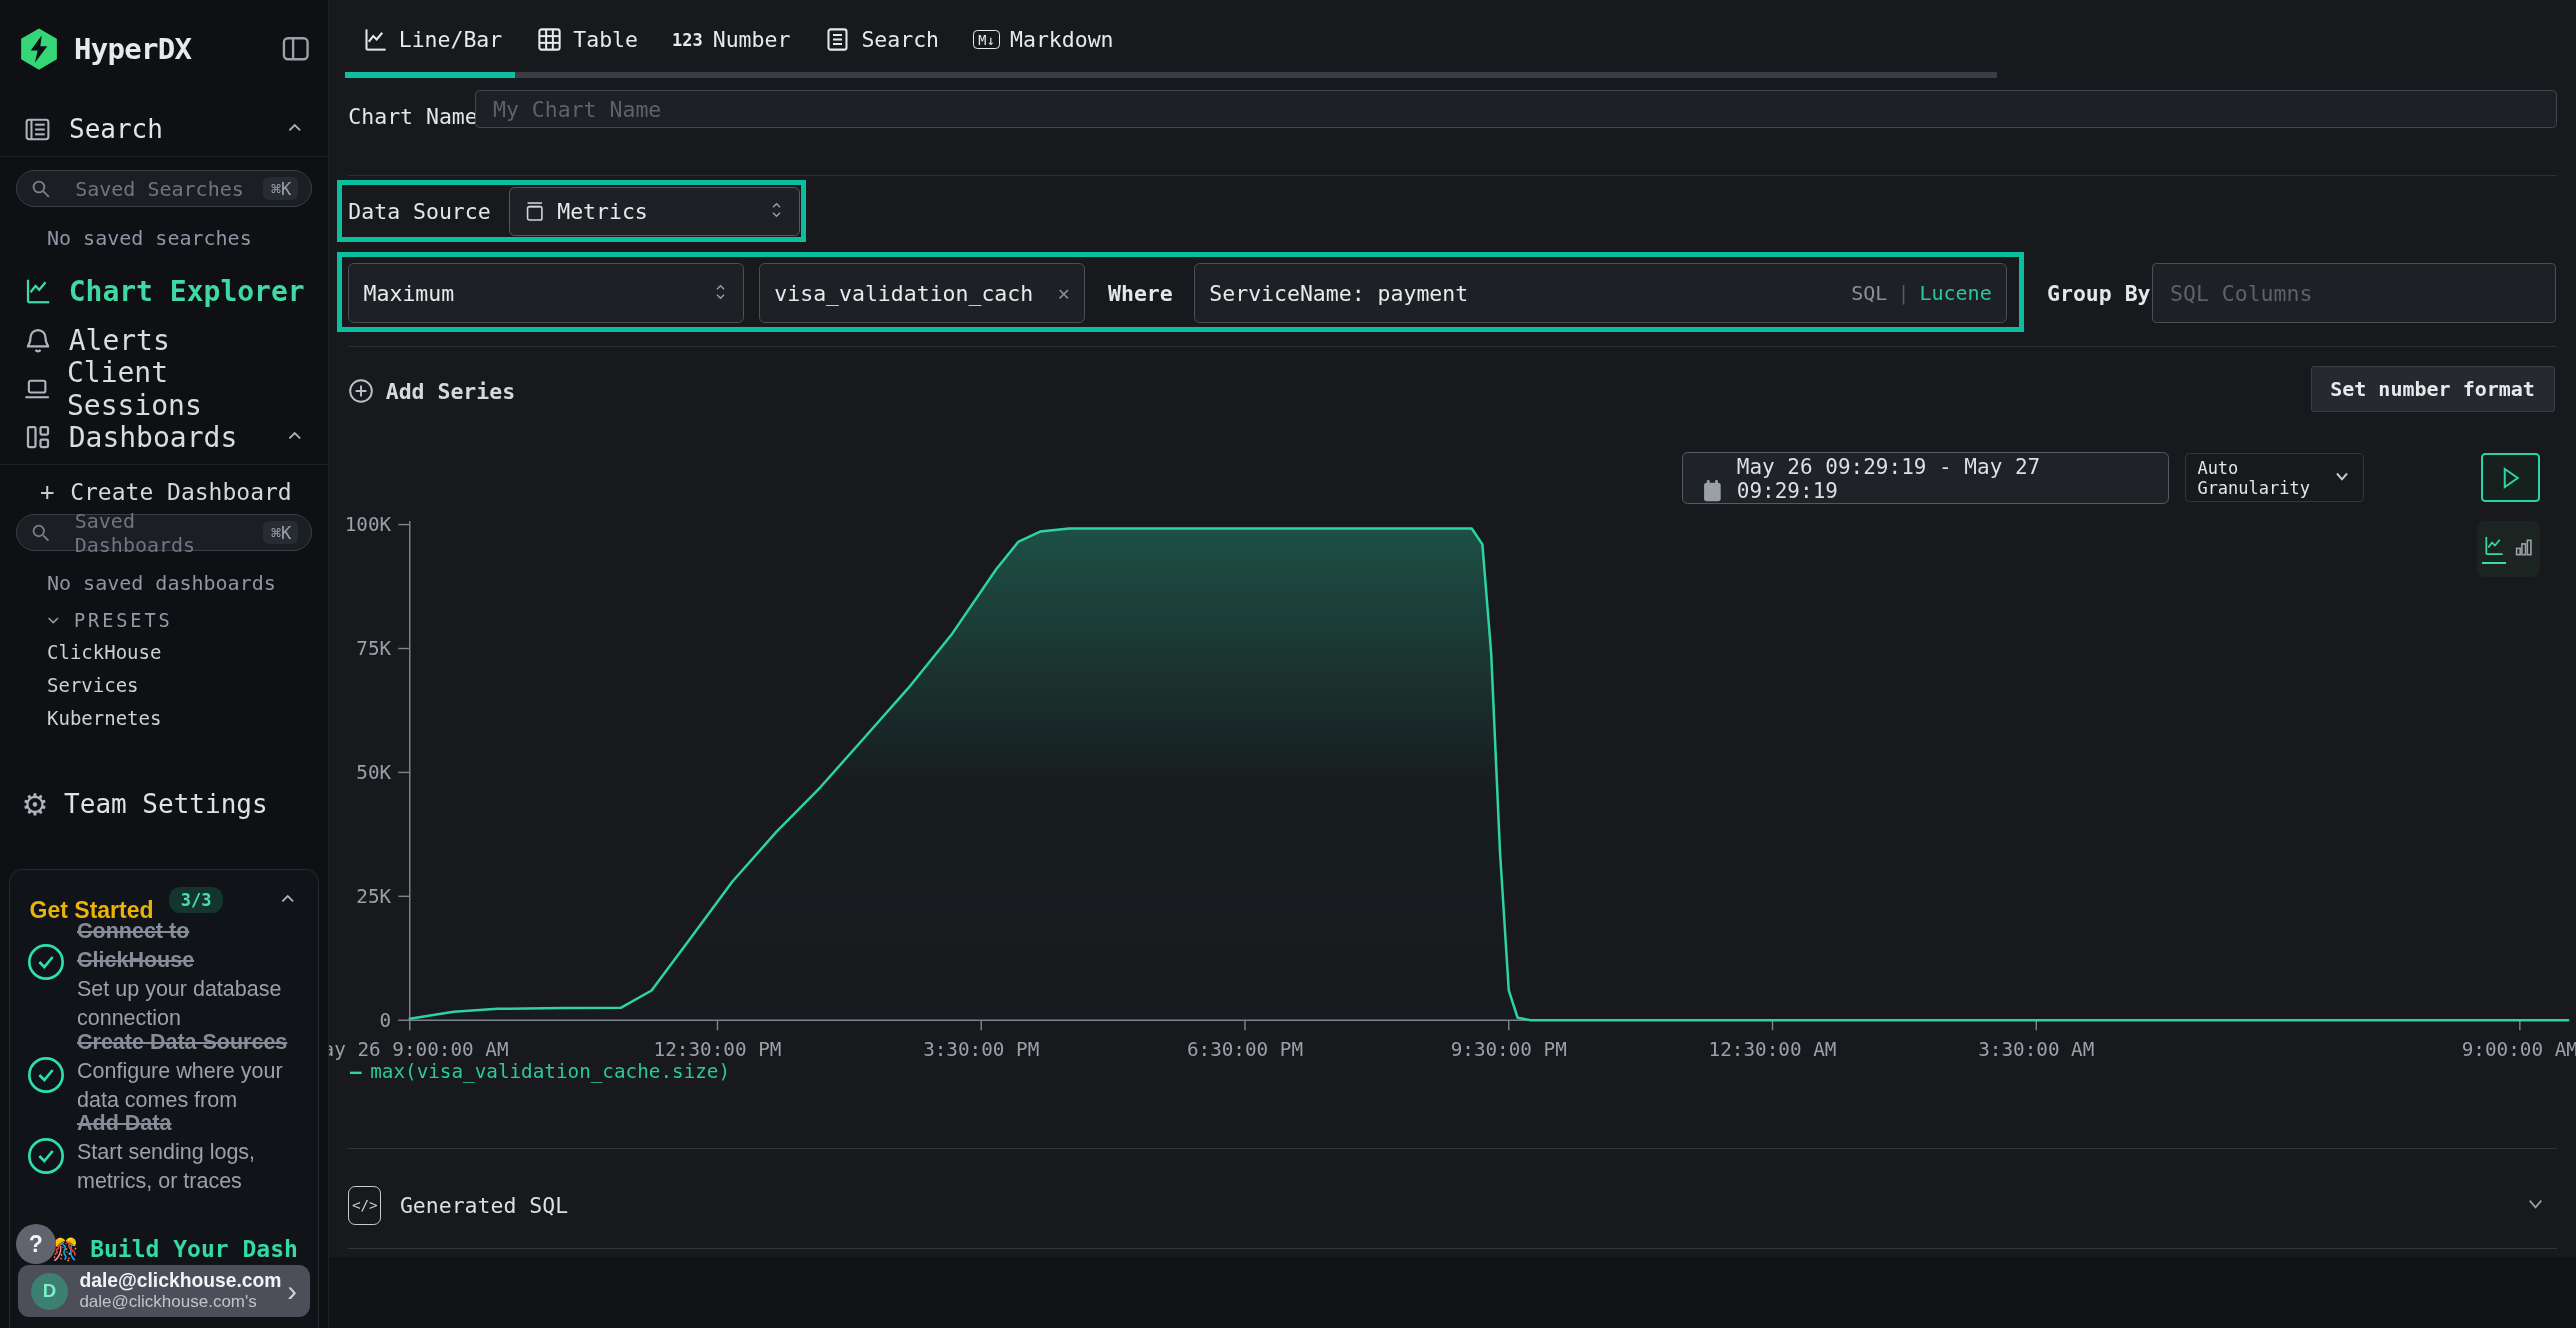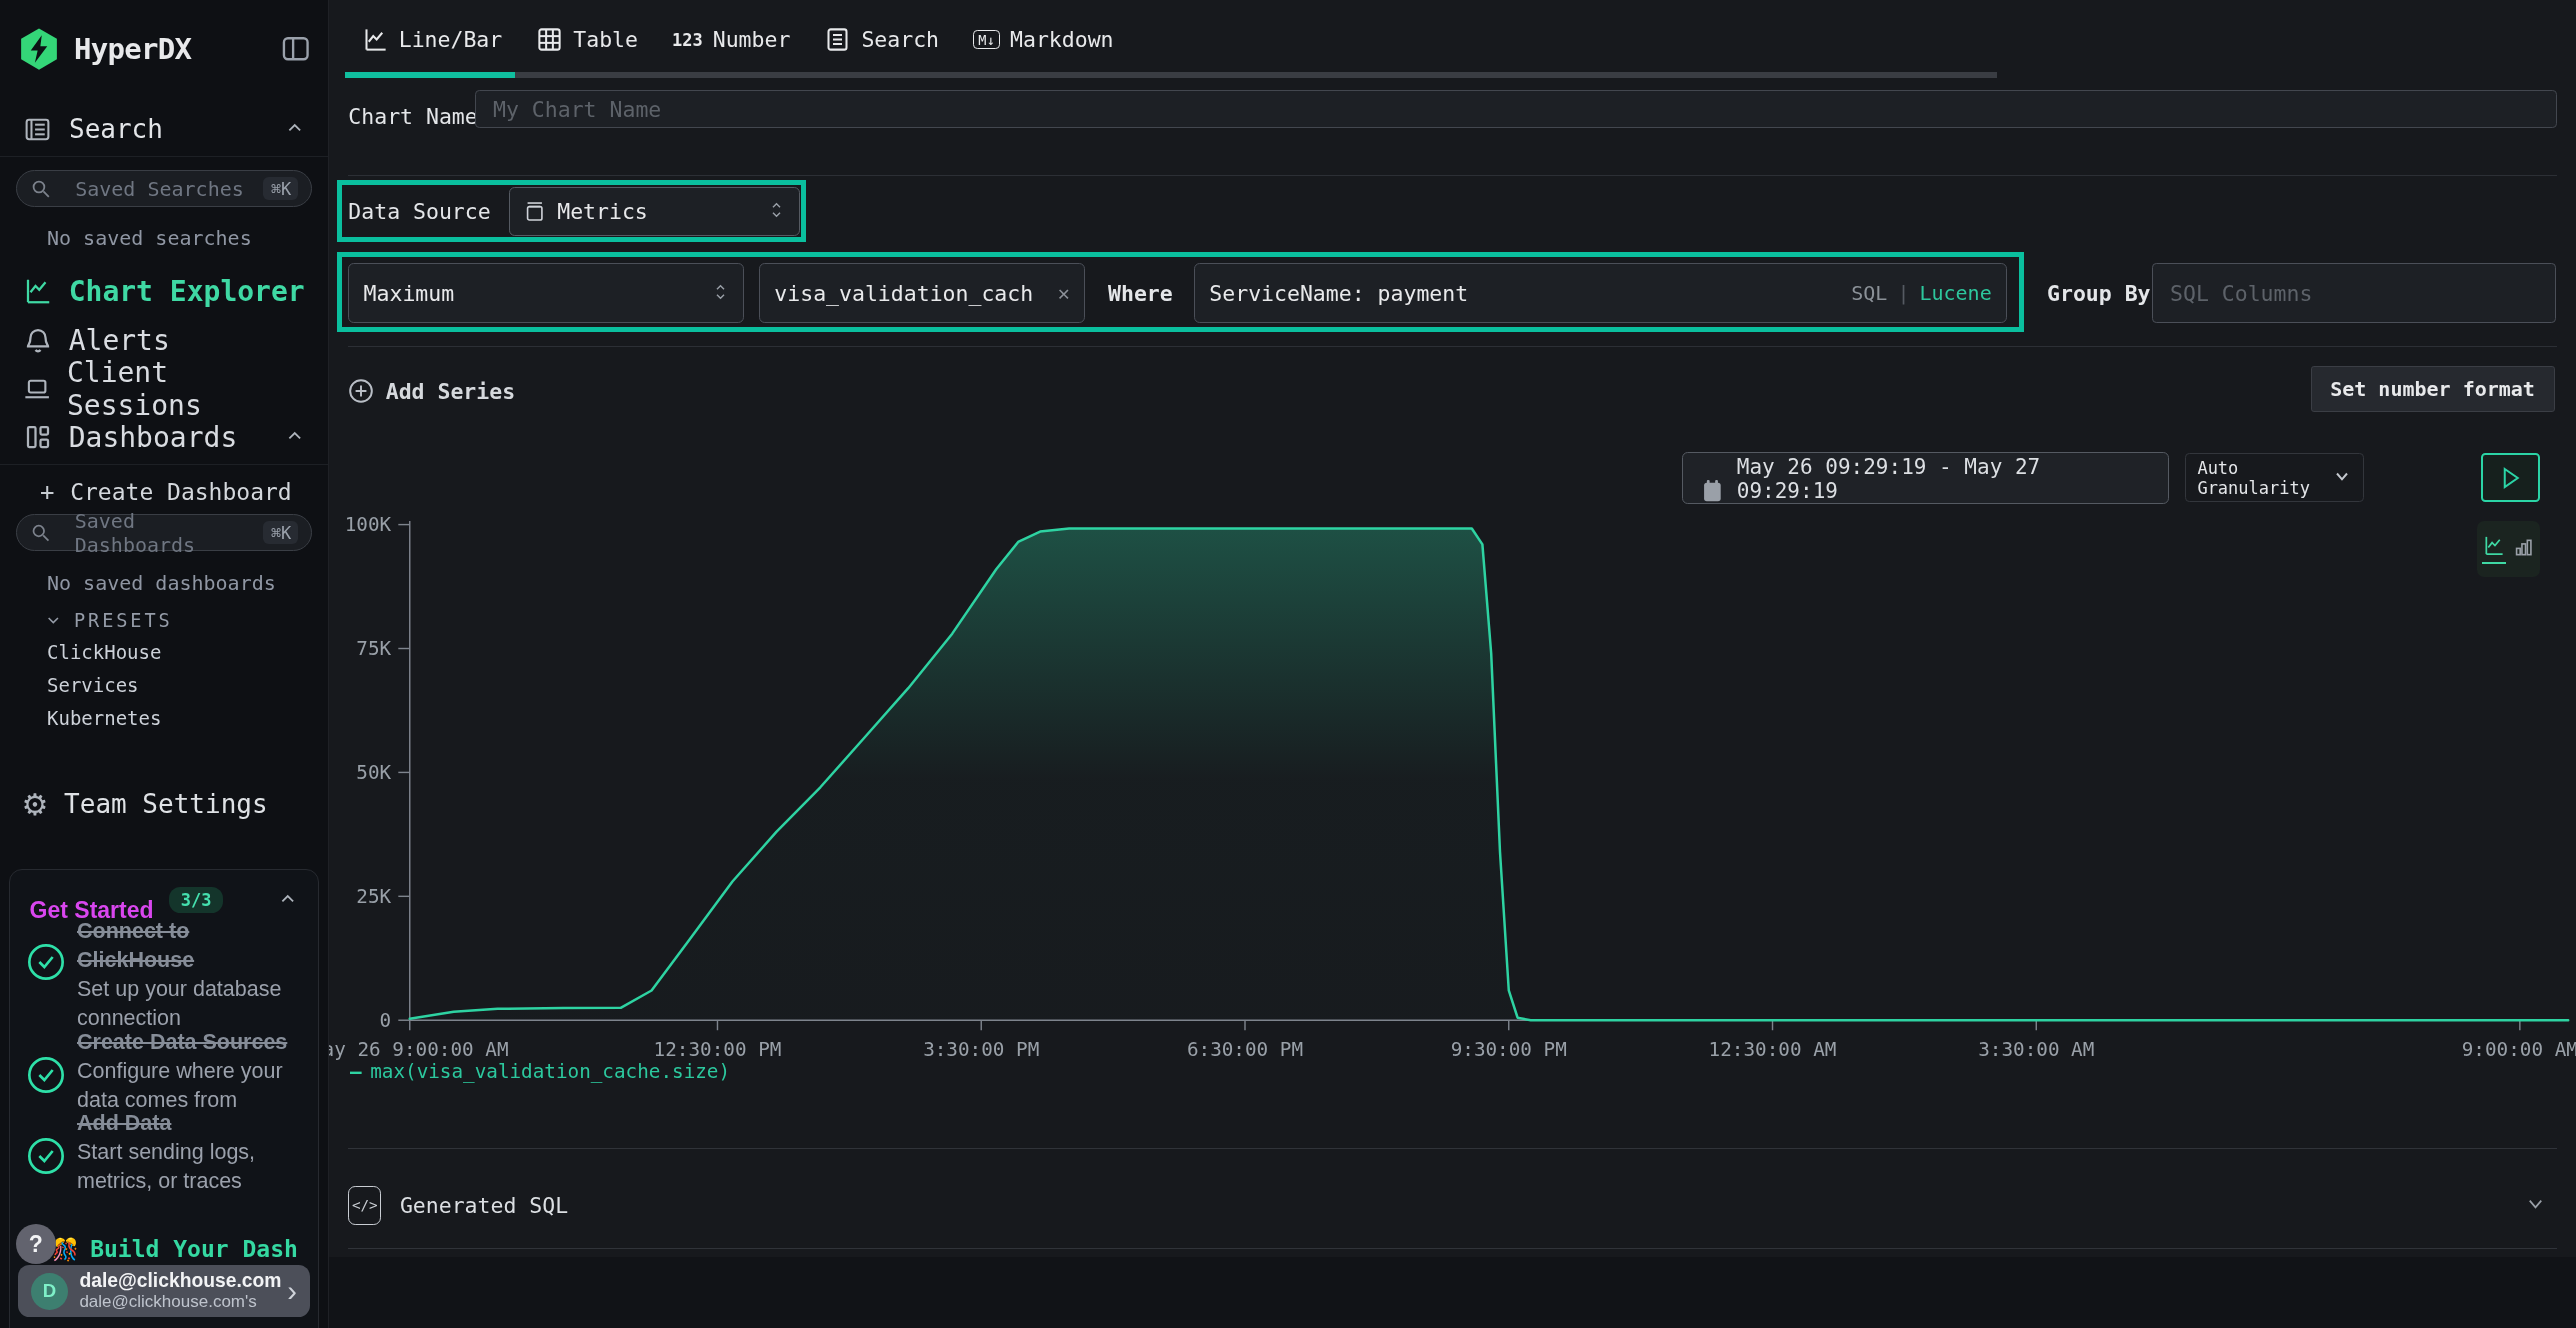--- a/index.html
+++ b/index.html
@@ -37,21 +37,21 @@
   .presets-row { position:absolute; left:44px; display:flex; align-items:center; color:#959ca8; cursor:pointer; }
   .presets-row .cap { font-size:18.6px; letter-spacing:2.9px; margin-left:11.4px; }
   .preset-item { position:absolute; left:47px; font-size:19px; color:#ccd1d8; cursor:pointer; }
 
   .team-settings { position:absolute; left:0; right:0; top:781px; height:46px; display:flex; align-items:center; padding:0 21.5px; font-size:26px; color:#dfe2e6; cursor:pointer; }
   .team-settings .gear { font-size:30px; color:#aeb4bc; margin-right:15.7px; font-family:"DejaVu Sans",sans-serif; }
 
   
   .gs-card { position:absolute; left:8.6px; right:8.6px; top:869px; height:487px; background:#101318; border:1.4px solid #272a30; border-radius:13px; }
   .gs-head { position:absolute; top:13px; left:20px; right:20px; height:34px; display:flex; align-items:center; }
-  .gs-title { font-size:23px; font-weight:bold; color:#d946ef;margin-top:21px; }
+  .gs-title { font-size:23px; font-weight:bold; color:#eab308;margin-top:21px; }
   .gs-badge { margin-left:15.7px; background:#14352b; color:#45e0ae; font-weight:bold; font-size:17px; border-radius:11.4px; padding:2.9px 11.4px; }
   .gs-chev { margin-left:auto; color:#aeb4bc; }
   .gs-item-check { position:absolute; left:26px; width:40px; height:40px; color:#2ee0a8; }
   .gs-item-text { position:absolute; left:77px; width:222px; }
   .gs-item-title { font-size:21.5px; font-weight:bold; color:#868d98; text-decoration:line-through; line-height:29px; }
   .gs-item-desc { font-size:21.5px; color:#9ba1ac; line-height:29px; }
   .gs-hidden-item { position:absolute; left:52px; top:1236px; width:258px; display:flex; align-items:center; z-index:4; }
   .gs-hidden-item .emo { font-size:21.5px; font-family:"DejaVu Sans",sans-serif; }
   .gs-hidden-item .txt { margin-left:11.4px; font-size:23px; font-weight:bold; color:#35d9a2; white-space:nowrap; overflow:hidden; }
 

